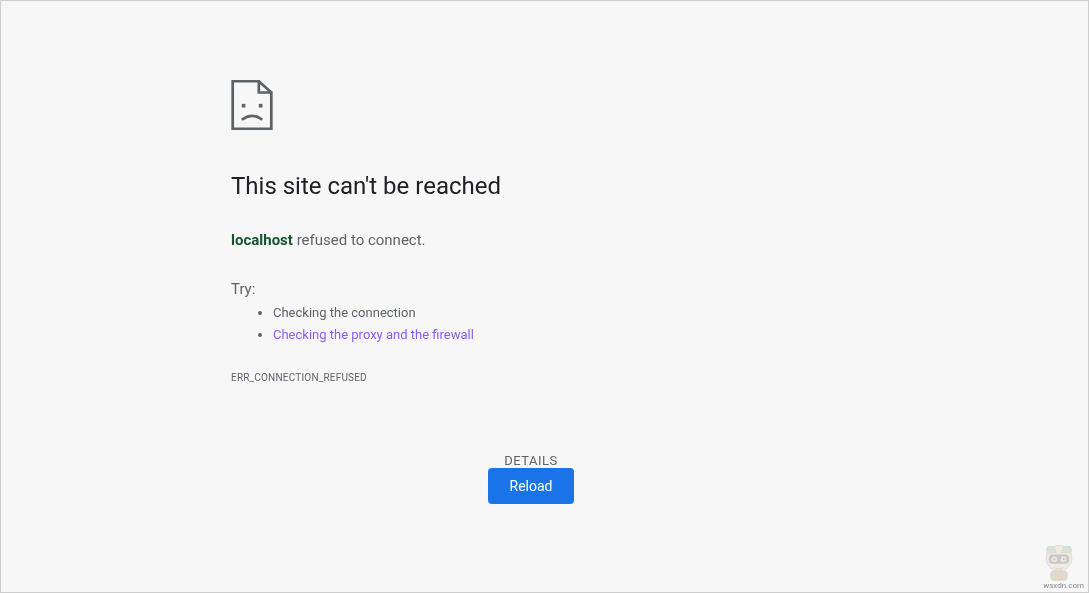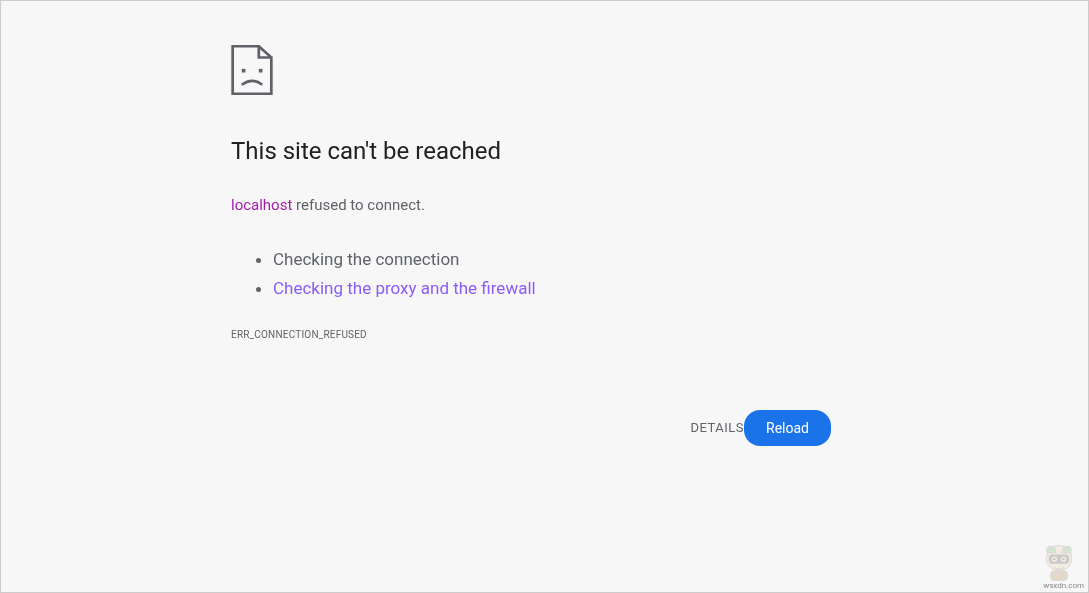--- a/index.html
+++ b/index.html
@@ -13,90 +13,91 @@
       background: #f7f7f7;
       font-family: -apple-system, BlinkMacSystemFont, "Segoe UI", Roboto, sans-serif;
       color: #202124;
       border: 1px solid #ccc;
       position: relative;
       overflow: hidden;
     }
     .container {
       max-width: 600px;
       margin-left: 230px;
-      padding-top: 44px;
+      padding-top: 79px;
     }
     .sad-icon {
       width: 42px;
       height: 50px;
       margin-bottom: 42px;
       display: block;
     }
     h1 {
       font-size: 24px;
       font-weight: 400;
       color: #202124;
       margin-bottom: 28px;
     }
     .message {
       font-size: 15px;
       color: #5f6368;
       margin-bottom: 28px;
       line-height: 1.6;
     }
     .message .host {
-      font-weight: 400;
-      color: #a21caf;
+      font-weight: 700;
+      color: #14532d;
     }
     .try-label {
       font-size: 15px;
       color: #5f6368;
       margin-bottom: 4px;
     }
     .suggestions {
       list-style: disc;
       margin-left: 42px;
-      font-size: 17px;
+      font-size: 13px;
       color: #5f6368;
       line-height: 1.7;
     }
     .suggestions .link {
       color: #8b5cf6;
       cursor: pointer;
     }
     .error-code {
       font-size: 10px;
       color: #5f6368;
       margin-top: 26px;
       letter-spacing: 0.2px;
     }
     .actions {
       display: flex;
-      justify-content: flex-end;
+      justify-content: flex-start;
       align-items: center;
       margin-top: 70px;
       width: 600px;
+      flex-direction: column;
     }
     .details-btn {
       background: none;
       border: none;
       font-size: 13px;
       color: #5f6368;
       letter-spacing: 0.5px;
       cursor: pointer;
       padding: 0;
       font-family: inherit;
     }
     .reload-btn {
       background: #1a73e8;
       color: #fff;
       border: none;
       font-size: 14px;
       padding: 10px 22px;
-      border-radius: 16px;
+      border-radius: 4px;
       cursor: pointer;
       font-family: inherit;
     }
     .watermark {
       position: absolute;
       right: 12px;
       bottom: 8px;
       display: flex;
       align-items: center;
       opacity: 0.28;
@@ -134,20 +135,21 @@
     <rect x="24" y="21" width="3.2" height="3.2" fill="#5f6368"></rect>
     <path d="M9 35 Q18 28 27 35" fill="none" stroke="#5f6368" stroke-width="2.4"></path>
   </svg>
 
   <h1>This site can't be reached</h1>
 
   <p class="message">
     <span class="host">localhost</span><span> refused to connect.</span>
   </p>
 
+  <p class="try-label">Try:</p>
   <ul class="suggestions">
     <li>Checking the connection</li>
     <li>
       <span class="link">Checking the proxy and the firewall</span>
     </li>
   </ul>
 
   <p class="error-code">ERR_CONNECTION_REFUSED</p>
 
   <div class="actions">

